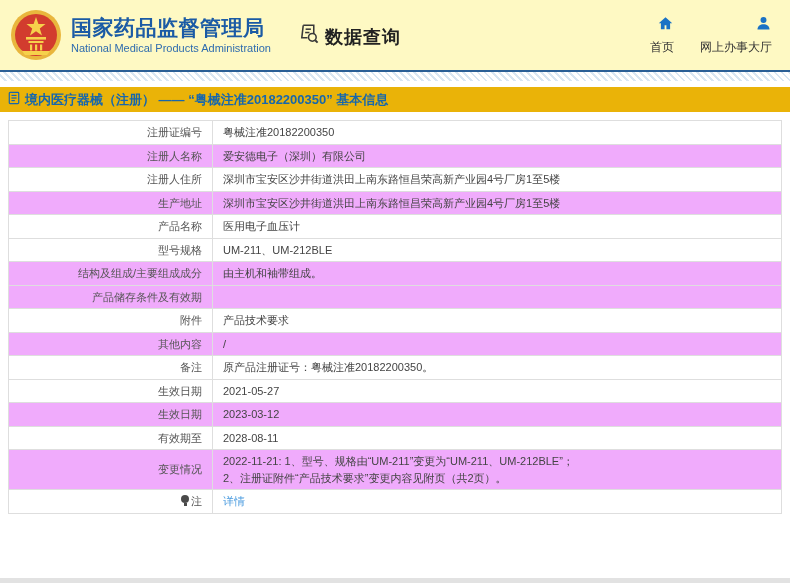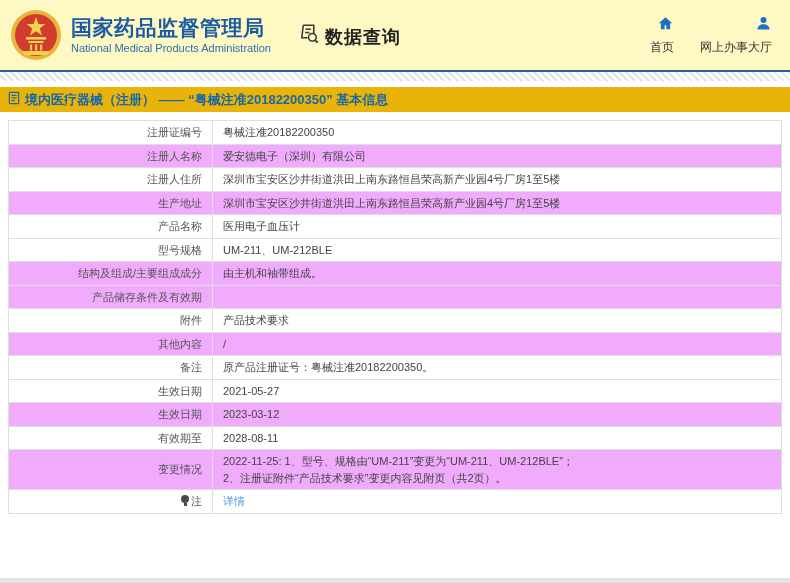--- a/index.html
+++ b/index.html
@@ -190,21 +190,21 @@
     <td class="value-cell">2023-03-12</td>
   </tr>
 
   <tr>
     <td class="label-cell">有效期至</td>
     <td class="value-cell">2028-08-11</td>
   </tr>
 
   <tr class="alt">
     <td class="label-cell">变更情况</td>
-    <td class="value-cell">2022-11-25: 1、型号、规格由“UM-211”变更为“UM-211、UM-212BLE”；
+    <td class="value-cell">2022-11-21: 1、型号、规格由“UM-211”变更为“UM-211、UM-212BLE”；
 2、注册证附件“产品技术要求”变更内容见附页（共2页）。</td>
   </tr>
 
   <tr>
     <td class="label-cell"><span class="note-icon"></span>注</td>
     <td class="value-cell"><a>详情</a></td>
   </tr>
 </tbody>
     </table>
   </div>

